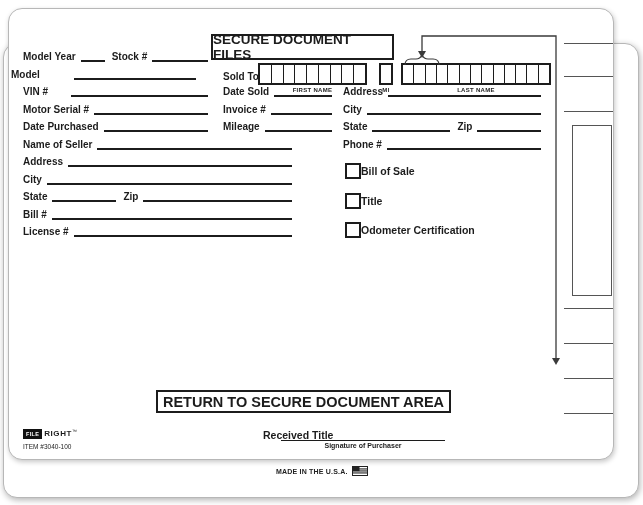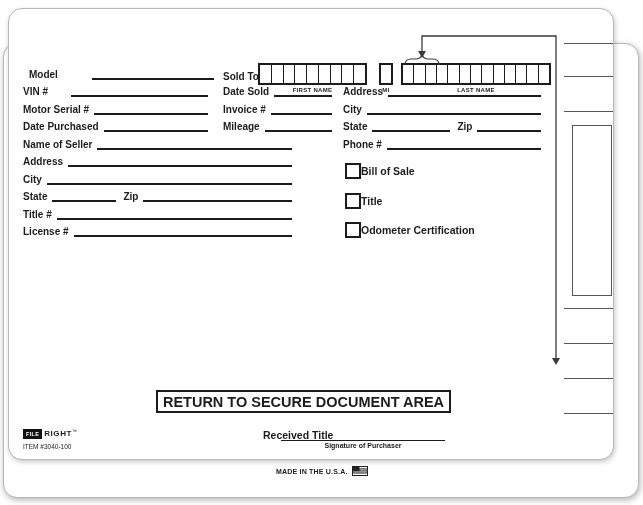--- a/index.html
+++ b/index.html
@@ -62,22 +62,31 @@
         <rect x="1" y="2.4" width="14" height="1.1" fill="#222"></rect>
         <rect x="1" y="4.4" width="14" height="1.1" fill="#222"></rect>
         <rect x="1" y="6.4" width="14" height="1.1" fill="#222"></rect>
         <rect x="0.5" y="0.5" width="7" height="4.6" fill="#222"></rect>
       </svg>
     </div>
   </div>
 
   <div class="sheet front">
 
-
-    <div class="row" style="left:20px;top:57.5px;width:185px;gap:29px;">
+    <div class="tbox">
+      <span>SECURE DOCUMENT FILES</span>
+    </div>
+
+    <div class="row" style="left:14px;top:40px;width:185px;">
+      <span class="lb">Model Year</span>
+      <span class="ln fix" style="width:24px;"></span>
+      <span class="lb mid">Stock #</span>
+      <span class="ln"></span>
+    </div>
+    <div class="row" style="left:2px;top:57.5px;width:185px;gap:29px;">
       <span class="lb">Model</span>
       <span class="ln"></span>
     </div>
     <div class="row" style="left:14px;top:75px;width:185px;gap:18px;">
       <span class="lb">VIN #</span>
       <span class="ln"></span>
     </div>
     <div class="row" style="left:14px;top:92.5px;width:185px;">
       <span class="lb">Motor Serial #</span>
       <span class="ln"></span>
@@ -98,21 +107,21 @@
       <span class="lb">City</span>
       <span class="ln"></span>
     </div>
     <div class="row" style="left:14px;top:180px;width:269px;">
       <span class="lb">State</span>
       <span class="ln fix" style="width:64px;"></span>
       <span class="lb mid">Zip</span>
       <span class="ln"></span>
     </div>
     <div class="row" style="left:14px;top:197.5px;width:269px;">
-      <span class="lb">Title #</span>
+      <span class="lb">Bill #</span>
       <span class="ln"></span>
     </div>
     <div class="row" style="left:14px;top:215px;width:269px;">
       <span class="lb">License #</span>
       <span class="ln"></span>
     </div>
 
     <span class="lb" style="position:absolute;left:214px;top:62px;">Sold To</span>
     <div class="grid" style="left:249px;top:54px;width:109px;">
         <div class="cell"></div>

